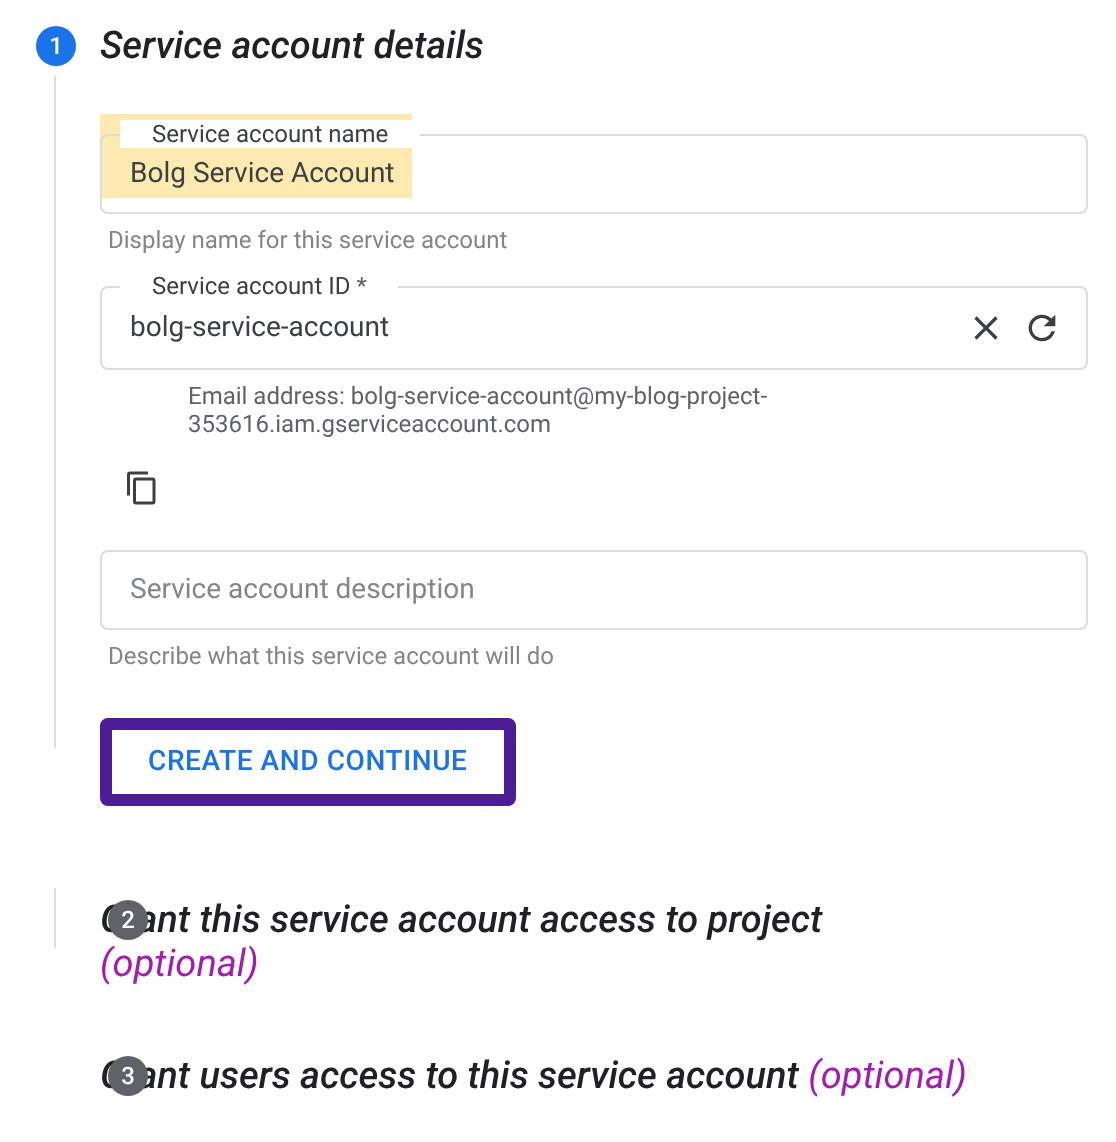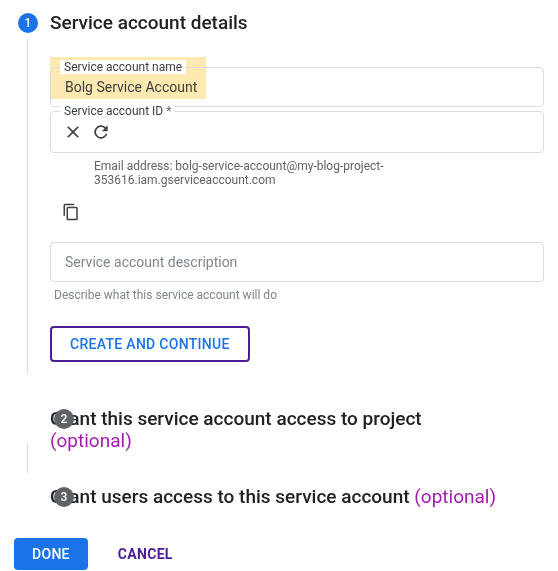--- a/index.html
+++ b/index.html
@@ -36,32 +36,33 @@
     color: #fff;
   }
   .badge.blue { background: #1a73e8; }
   .badge.gray { background: #5f6368; }
   h2.step-title {
     margin: 0 0 18px 0;
     font-size: 19px;
     font-weight: 500;
     color: #202124;
     line-height: 22px;
+    font-style: italic;
   }
   .optional { color: #a21caf; font-weight: 400; }
   .field {
     position: relative;
     margin-bottom: 4px;
   }
   .field .floating-label {
     position: absolute;
     top: -7px;
     left: 10px;
     background: #fff;
-    padding: 0 4px;
+    padding: 0 16px;
     font-size: 12px;
     color: #3c4043;
   }
   .field .req { color: #5f6368; }
   .input-box {
     width: 100%;
     border: 1px solid #dadce0;
     border-radius: 4px;
     padding: 10px 12px;
     font-size: 14px;
@@ -112,21 +113,21 @@
     font-weight: 500;
     letter-spacing: 0.3px;
     cursor: pointer;
     padding: 8px 18px;
     border: none;
     background: none;
     font-family: inherit;
   }
   .btn.create {
     color: #1a73e8;
-    border: 2px solid #4c1d95;
+    border: 6px solid #4c1d95;
     background: #fff;
   }
   .btn.done {
     background: #1a73e8;
     color: #fff;
     text-align: center;
   }
   .btn.cancel {
     color: #4c1d95;
     margin-left: 12px;
@@ -152,26 +153,28 @@
     <span class="badge blue" style="top:1px;">1</span>
     <h2 class="step-title">Service account details</h2>
 
     <div class="field" style="position:relative;">
       <div class="highlight"></div>
       <span class="floating-label" style="z-index:1;">Service account name</span>
       <div class="input-box" style="position:relative; z-index:0;margin-top:33px;">
         <input type="text" value="Bolg Service Account" style="">
       </div>
     </div>
+    <div class="hint">Display name for this service account</div>
 
     <div class="field">
       <span class="floating-label">
         <span>Service account ID</span> <span class="req">*</span>
       </span>
       <div class="input-box">
+        <input type="text" value="bolg-service-account" style="">
         <span class="icon-btn">
           <svg viewBox="0 0 24 24">
               <path d="M19 6.41 17.59 5 12 10.59 6.41 5 5 6.41 10.59 12 5 17.59 6.41 19 12 13.41 17.59 19 19 17.59 13.41 12z"></path>
             </svg>
         </span>
         <span class="icon-btn">
           <svg viewBox="0 0 24 24">
               <path d="M17.65 6.35A8 8 0 1 0 19.73 14h-2.08A6 6 0 1 1 16.24 7.76L13 11h7V4l-2.35 2.35z"></path>
             </svg>
         </span>

